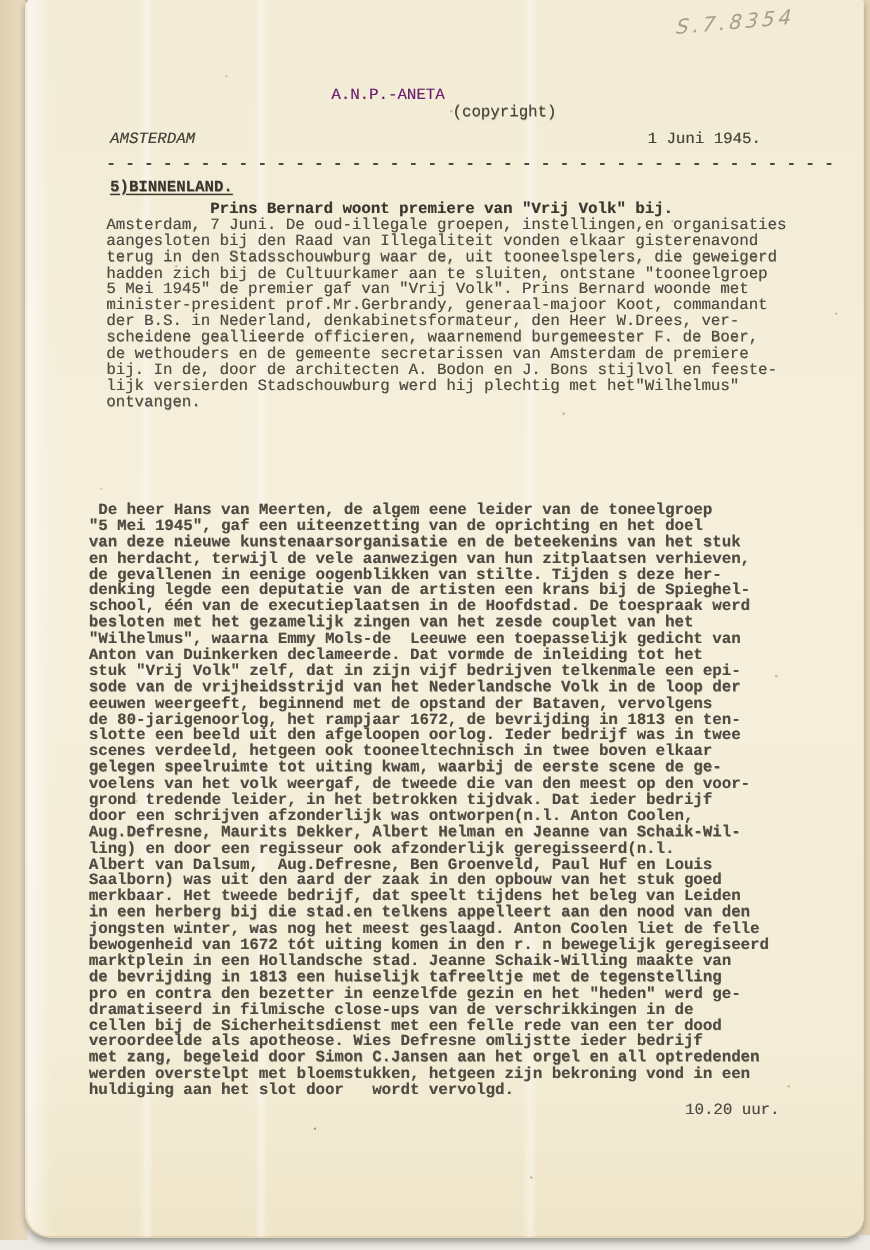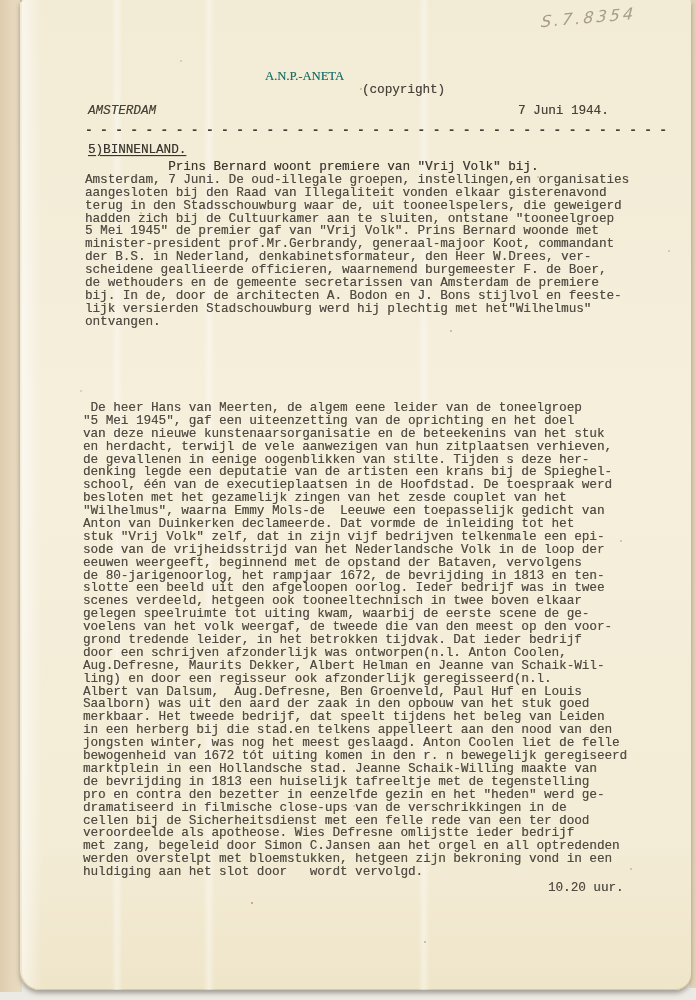--- a/index.html
+++ b/index.html
@@ -47,31 +47,31 @@
     position:absolute; white-space:pre; font-size:12.6px; line-height:12.9px;
     color:#4f4a42; letter-spacing:0;
     text-shadow:0.3px 0.3px 0.4px rgba(72,64,52,0.5);
   }
   .handwritten {
     position:absolute; left:541px; top:8px;
     font-family:"DejaVu Sans",sans-serif; font-style:italic;
     font-size:16px; letter-spacing:3px; color:#a89d85;
     transform:rotate(-5deg) skewX(-10deg);
   }
-  .agency    { left:265px; top:70px;  color:#0f766e;font-family:Liberation Serif, serif; }
+  .agency    { left:265px; top:70px;  color:#701a75; }
   .copyright { left:362px; top:84px;  color:#474239; }
   .city      { left:88px;  top:105px; color:#474239;font-style:italic; }
   .dateline  { left:518px; top:105px; color:#474239; }
   .divider   { left:85px;  top:125px; font-weight:700; color:#45403a; }
-  .section   { left:88px;  top:144px; font-weight:400; color:#39342d;
+  .section   { left:88px;  top:144px; font-weight:700; color:#39342d;
                text-decoration:underline; text-underline-offset:2px; }
   .para1 { left:85px; top:161px; }
-  .para2 { left:83px; top:402px; }
+  .para2 { left:71px; top:402px;font-weight:bold; }
   .para .line { height:12.9px; }
-  .para1 .line:first-child { font-weight:400; color:#3a352d; }
+  .para1 .line:first-child { font-weight:700; color:#3a352d; }
   .timecode { left:548px; top:866px;margin-top:16px; }
 </style>
 </head>
 <body>
 
 <div class="scan">
   <div class="edge-left"></div>
   <div class="edge-right"></div>
 
   <div class="sheet">
@@ -81,21 +81,21 @@
     <div class="fold fold3"></div>
     <div class="speck"></div>
   </div>
 
   <div class="content">
     <div class="handwritten">S.7.8354</div>
 
     <div class="typed agency">A.N.P.-ANETA</div>
     <div class="typed copyright">(copyright)</div>
     <div class="typed city">AMSTERDAM</div>
-    <div class="typed dateline">7 Juni 1944.</div>
+    <div class="typed dateline">1 Juni 1945.</div>
     <div class="typed divider">- - - - - - - - - - - - - - - - - - - - - - - - - - - - - - - - - - - - - - -</div>
 
     <div class="typed section">5)BINNENLAND.</div>
 
     <div class="typed para para1"><div class="line">           Prins Bernard woont premiere van "Vrij Volk" bij.</div><div class="line">Amsterdam, 7 Juni. De oud-illegale groepen, instellingen,en organisaties</div><div class="line">aangesloten bij den Raad van Illegaliteit vonden elkaar gisterenavond</div><div class="line">terug in den Stadsschouwburg waar de, uit tooneelspelers, die geweigerd</div><div class="line">hadden zich bij de Cultuurkamer aan te sluiten, ontstane "tooneelgroep</div><div class="line">5 Mei 1945" de premier gaf van "Vrij Volk". Prins Bernard woonde met</div><div class="line">minister-president prof.Mr.Gerbrandy, generaal-majoor Koot, commandant</div><div class="line">der B.S. in Nederland, denkabinetsformateur, den Heer W.Drees, ver-</div><div class="line">scheidene geallieerde officieren, waarnemend burgemeester F. de Boer,</div><div class="line">de wethouders en de gemeente secretarissen van Amsterdam de premiere</div><div class="line">bij. In de, door de architecten A. Bodon en J. Bons stijlvol en feeste-</div><div class="line">lijk versierden Stadschouwburg werd hij plechtig met het"Wilhelmus"</div><div class="line">ontvangen.</div></div>
 
     <div class="typed para para2"><div class="line"> De heer Hans van Meerten, de algem eene leider van de toneelgroep</div><div class="line">"5 Mei 1945", gaf een uiteenzetting van de oprichting en het doel</div><div class="line">van deze nieuwe kunstenaarsorganisatie en de beteekenins van het stuk</div><div class="line">en herdacht, terwijl de vele aanwezigen van hun zitplaatsen verhieven,</div><div class="line">de gevallenen in eenige oogenblikken van stilte. Tijden s deze her-</div><div class="line">denking legde een deputatie van de artisten een krans bij de Spieghel-</div><div class="line">school, één van de executieplaatsen in de Hoofdstad. De toespraak werd</div><div class="line">besloten met het gezamelijk zingen van het zesde couplet van het</div><div class="line">"Wilhelmus", waarna Emmy Mols-de  Leeuwe een toepasselijk gedicht van</div><div class="line">Anton van Duinkerken declameerde. Dat vormde de inleiding tot het</div><div class="line">stuk "Vrij Volk" zelf, dat in zijn vijf bedrijven telkenmale een epi-</div><div class="line">sode van de vrijheidsstrijd van het Nederlandsche Volk in de loop der</div><div class="line">eeuwen weergeeft, beginnend met de opstand der Bataven, vervolgens</div><div class="line">de 80-jarigenoorlog, het rampjaar 1672, de bevrijding in 1813 en ten-</div><div class="line">slotte een beeld uit den afgeloopen oorlog. Ieder bedrijf was in twee</div><div class="line">scenes verdeeld, hetgeen ook tooneeltechnisch in twee boven elkaar</div><div class="line">gelegen speelruimte tot uiting kwam, waarbij de eerste scene de ge-</div><div class="line">voelens van het volk weergaf, de tweede die van den meest op den voor-</div><div class="line">grond tredende leider, in het betrokken tijdvak. Dat ieder bedrijf</div><div class="line">door een schrijven afzonderlijk was ontworpen(n.l. Anton Coolen,</div><div class="line">Aug.Defresne, Maurits Dekker, Albert Helman en Jeanne van Schaik-Wil-</div><div class="line">ling) en door een regisseur ook afzonderlijk geregisseerd(n.l.</div><div class="line">Albert van Dalsum,  Aug.Defresne, Ben Groenveld, Paul Huf en Louis</div><div class="line">Saalborn) was uit den aard der zaak in den opbouw van het stuk goed</div><div class="line">merkbaar. Het tweede bedrijf, dat speelt tijdens het beleg van Leiden</div><div class="line">in een herberg bij die stad.en telkens appelleert aan den nood van den</div><div class="line">jongsten winter, was nog het meest geslaagd. Anton Coolen liet de felle</div><div class="line">bewogenheid van 1672 tót uiting komen in den r. n bewegelijk geregiseerd</div><div class="line">marktplein in een Hollandsche stad. Jeanne Schaik-Willing maakte van</div><div class="line">de bevrijding in 1813 een huiselijk tafreeltje met de tegenstelling</div><div class="line">pro en contra den bezetter in eenzelfde gezin en het "heden" werd ge-</div><div class="line">dramatiseerd in filmische close-ups van de verschrikkingen in de</div><div class="line">cellen bij de Sicherheitsdienst met een felle rede van een ter dood</div><div class="line">veroordeelde als apotheose. Wies Defresne omlijstte ieder bedrijf</div><div class="line">met zang, begeleid door Simon C.Jansen aan het orgel en all optredenden</div><div class="line">werden overstelpt met bloemstukken, hetgeen zijn bekroning vond in een</div><div class="line">huldiging aan het slot door   wordt vervolgd.</div></div>
 
     <div class="typed timecode">10.20 uur.</div>
   </div>

